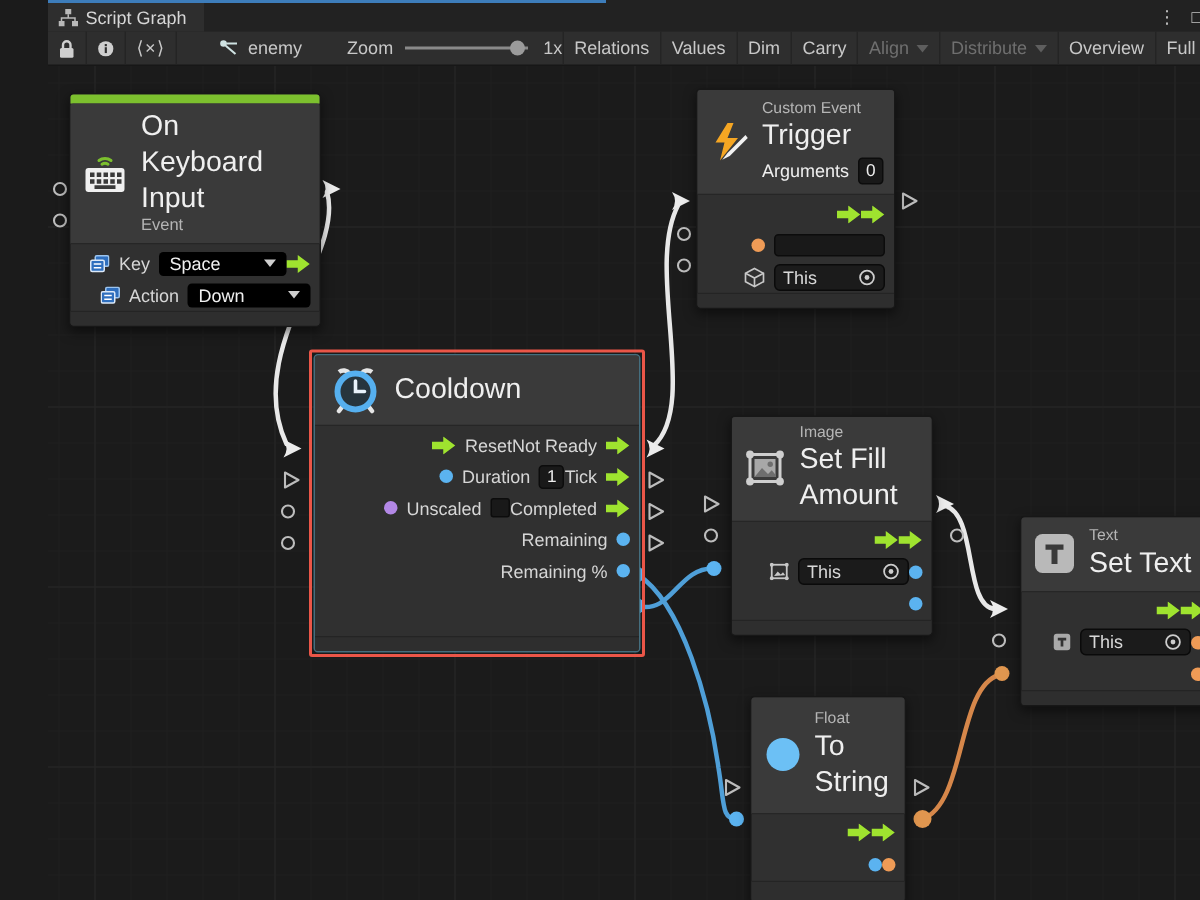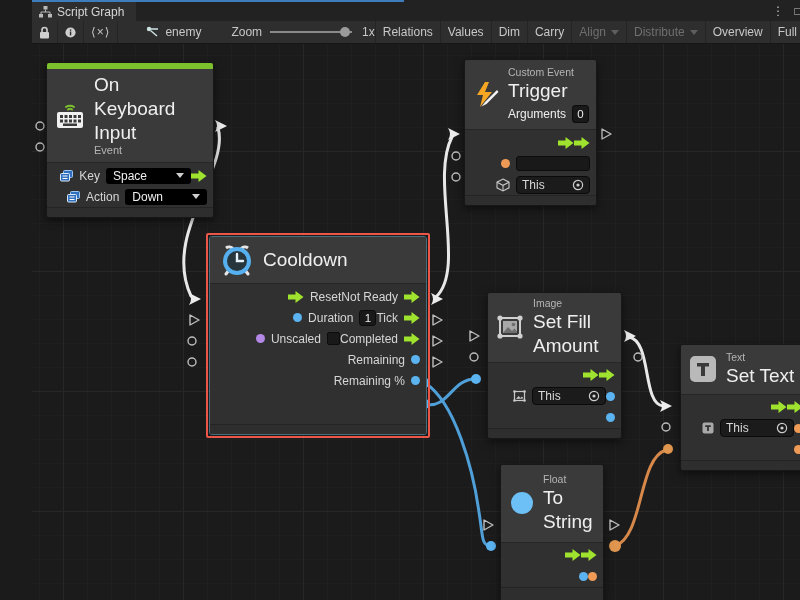--- a/index.html
+++ b/index.html
@@ -371,21 +371,21 @@
             <div class="prt">
               <span class="plabel">Remaining %</span>
               <span class="dot blue"></span>
             </div>
           </div>
         </div>
         <div class="node-footer" style="position:absolute; bottom:0; left:0; right:0;"></div>
       </div>
     </div>
 
-    <div class="node" style="left:455px; top:248px; width:135px;">
+    <div class="node" style="left:455px; top:233px; width:135px;">
       <div class="node-header">
         <svg class="icon" width="28" height="26" viewBox="0 0 28 26">
           <rect x="4" y="4" width="20" height="18" fill="none" stroke="#cfcfcf" stroke-width="2"></rect>
           <circle cx="4" cy="4" r="2.6" fill="#cfcfcf"></circle>
             <circle cx="24" cy="4" r="2.6" fill="#cfcfcf"></circle>
           <circle cx="4" cy="22" r="2.6" fill="#cfcfcf"></circle>
             <circle cx="24" cy="22" r="2.6" fill="#cfcfcf"></circle>
           <rect x="7" y="7" width="14" height="12" fill="#a8a8a8"></rect>
           <path d="M7 19 l5 -6 4 4 2.5 -2.5 2.5 3 V19 Z" fill="#6e6e6e"></path>
           <circle cx="17.5" cy="10.5" r="1.8" fill="#6e6e6e"></circle>

